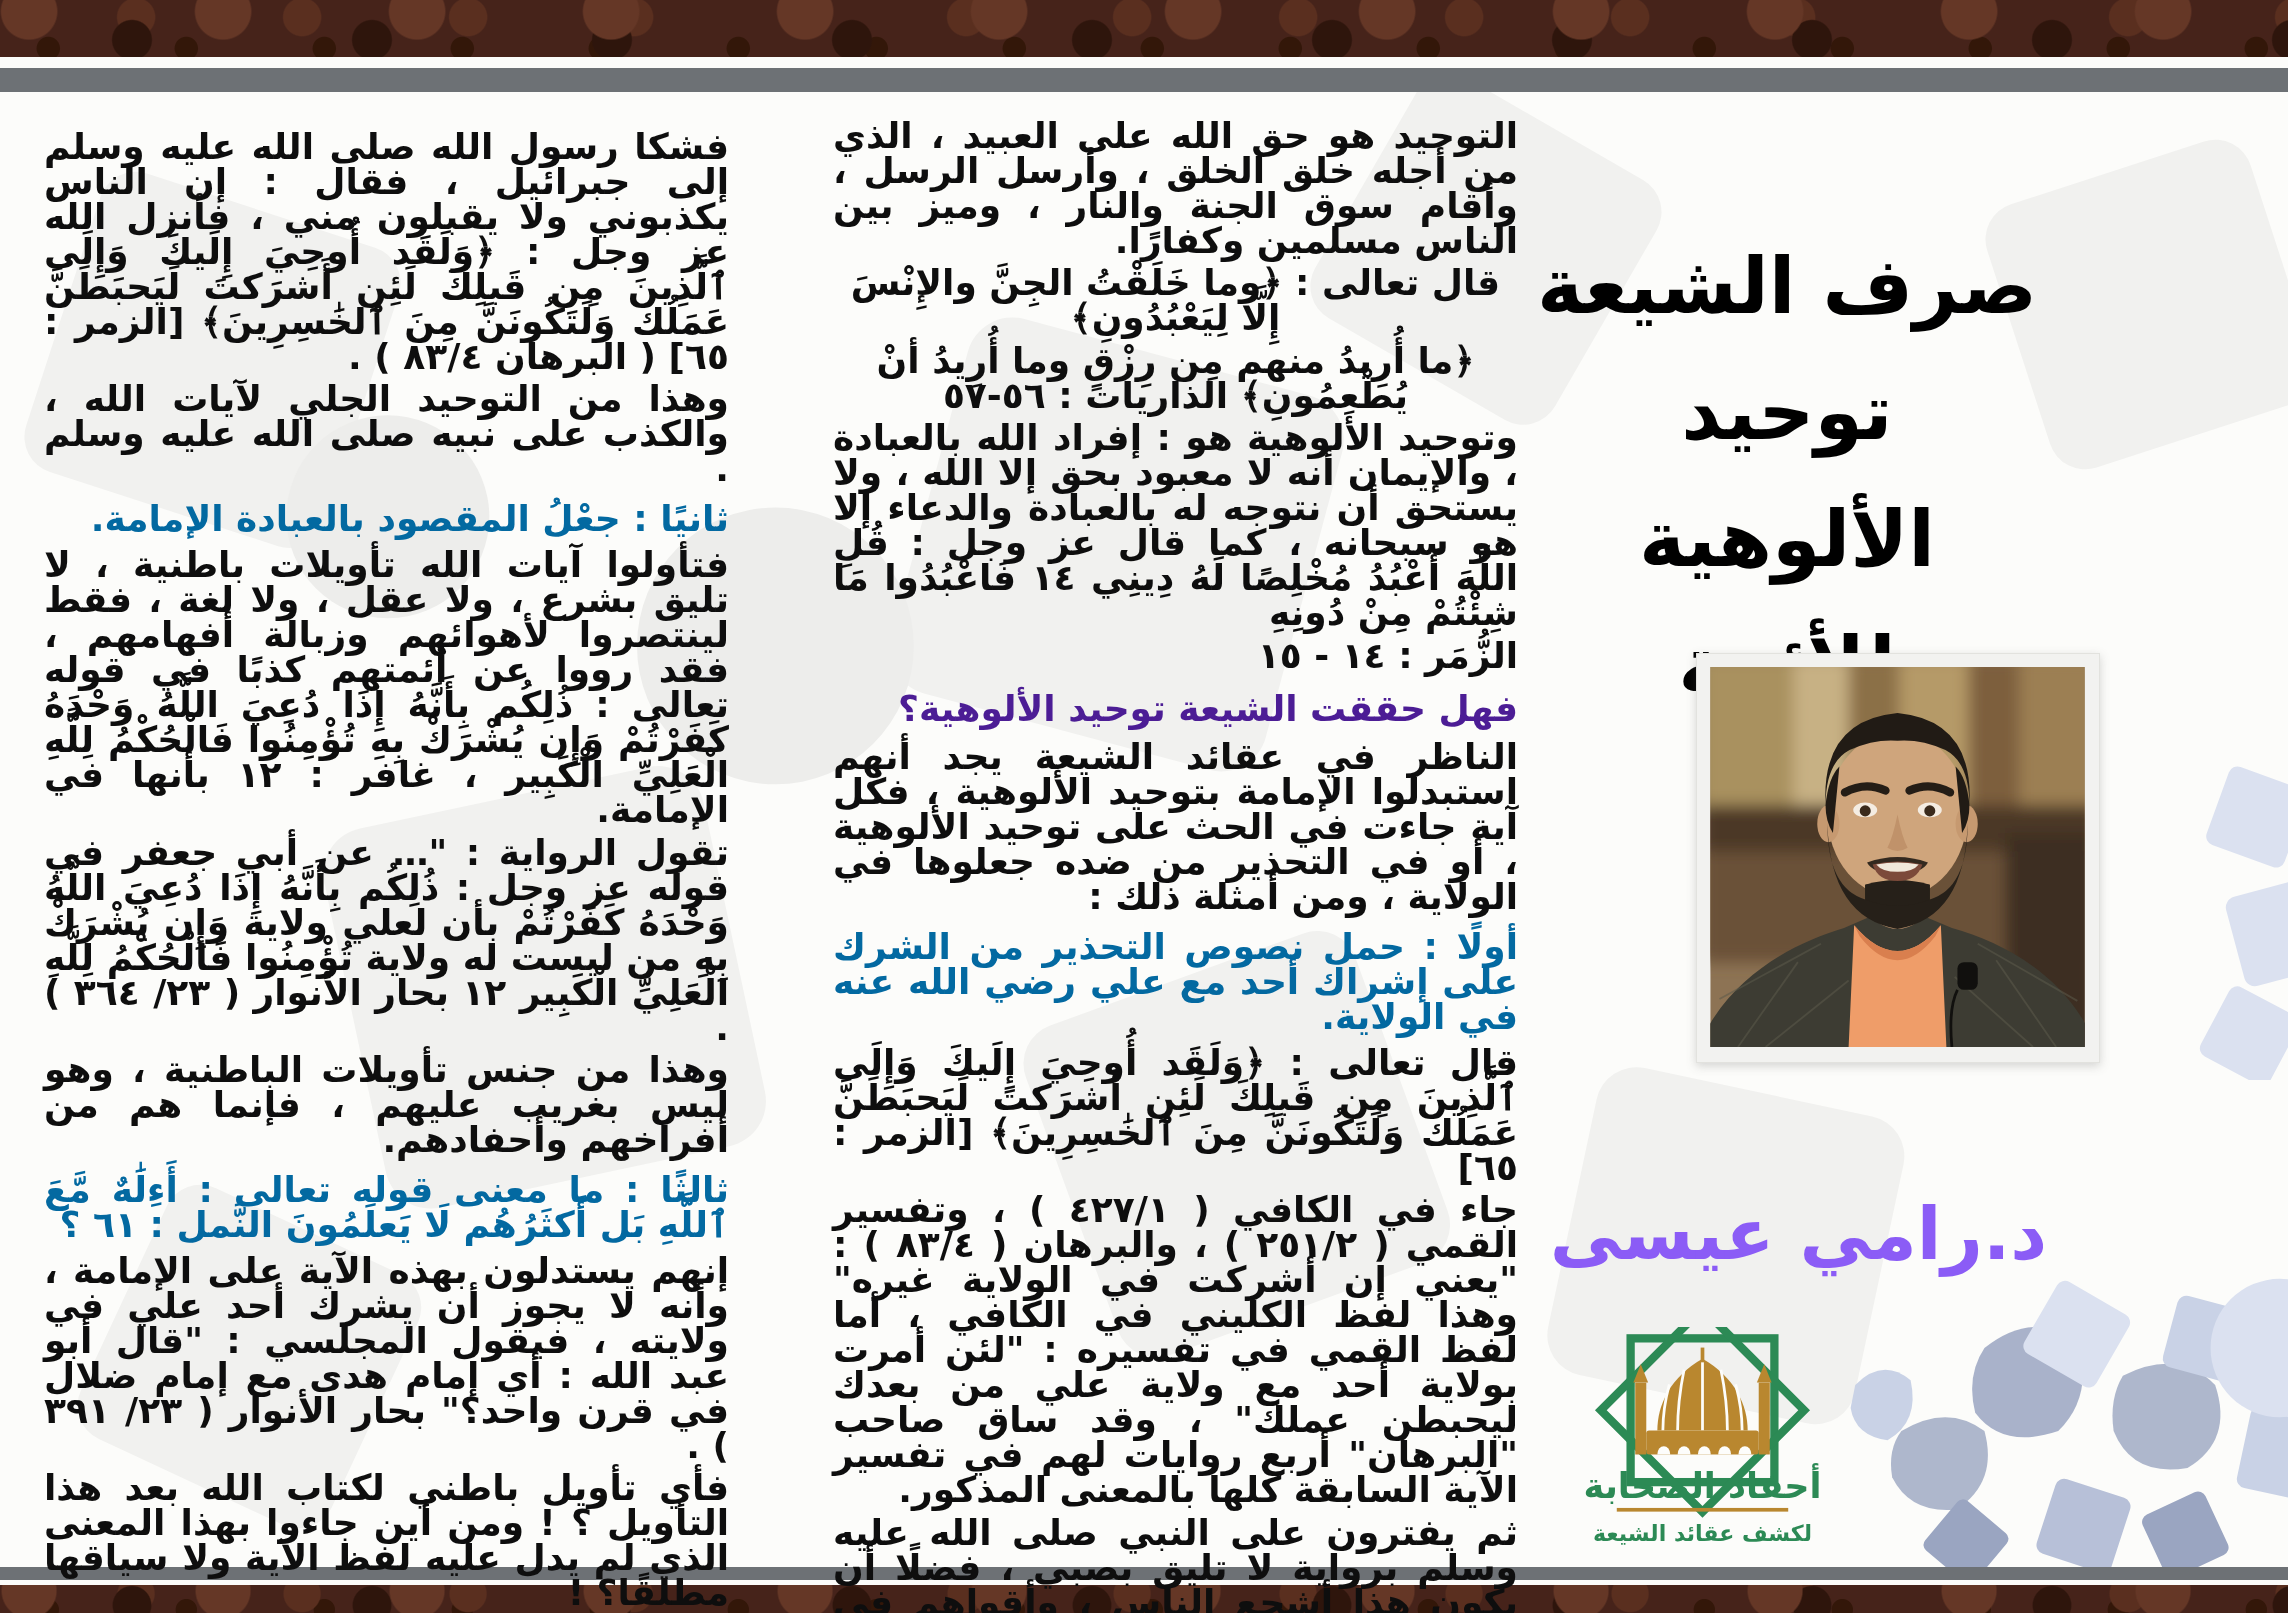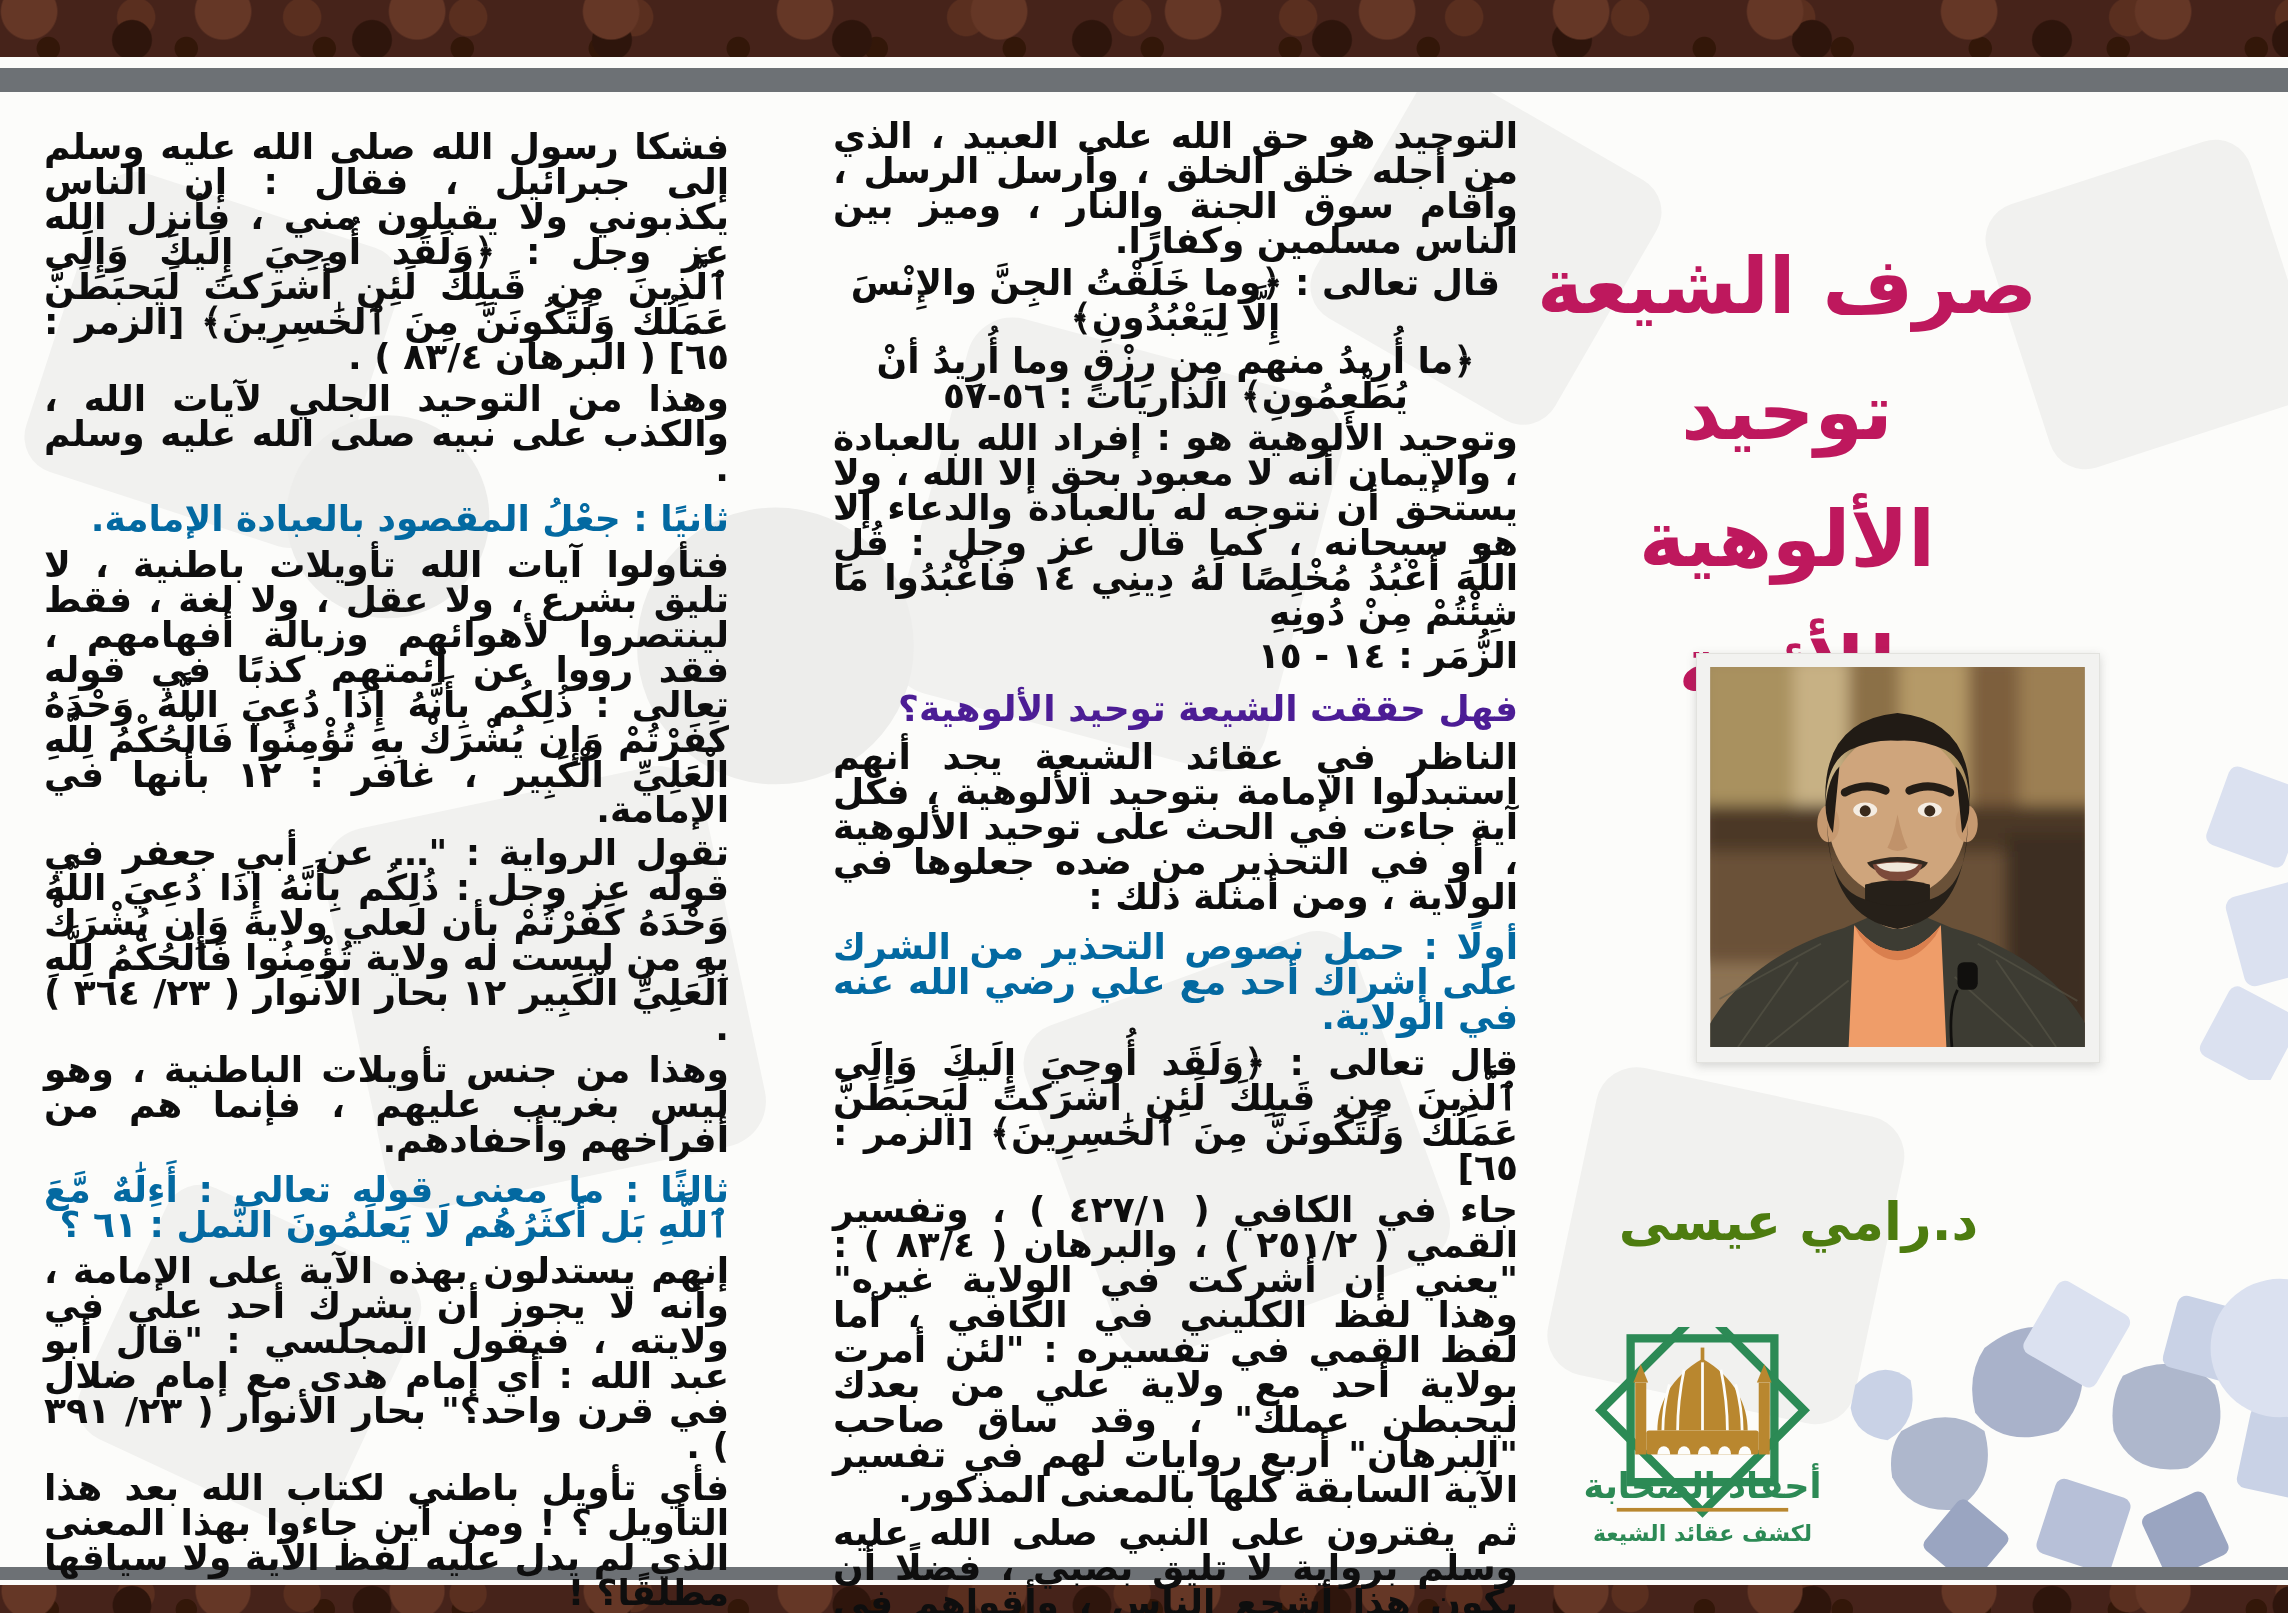--- a/index.html
+++ b/index.html
@@ -35,32 +35,32 @@
   .col-left{left:44px;top:129px;width:685px;height:1421px;}
   .col-middle{left:805px;top:118px;width:685px;height:1440px;margin-left:28px;}
   .para{margin:0 0 7.4px;text-align:justify;text-align-last:right;}
   .para.center{text-align:center;text-align-last:center;}
   .h-red{color:#4c1d95;margin:18.5px 0 13px;text-align:right;}
   .h-brown{color:#0369a1;margin:14.8px 0 11px;text-align:justify;text-align-last:right;}
 
   
   .cover-title{
     position:absolute;left:1526px;top:223px;width:522px;
-    text-align:center;color:#be185d;font-weight:bold;
+    text-align:center;color:#000000;font-weight:bold;
     font-size:78px;line-height:1.62;direction:rtl;
   }
   .photo-frame{
     position:absolute;left:1696px;top:653px;width:402px;height:408px;
     background:#f2f2f0;border:0.9px solid #e2e2de;
     box-shadow:0 2.8px 9.2px rgba(90,90,90,.25);
   }
   .photo-frame svg{position:absolute;left:13px;top:13px;}
   .author{
     position:absolute;left:1526px;top:1192px;width:545px;
-    text-align:center;font-size:52px;font-weight:bold;color:#4d7c0f;
+    text-align:center;font-size:72px;font-weight:bold;color:#8b5cf6;
     direction:rtl;
   }
   .logo{
     position:absolute;left:1532px;top:1327px;width:341px;height:231px;
     text-align:center;
   }
 </style>
 </head>
 <body>
 

